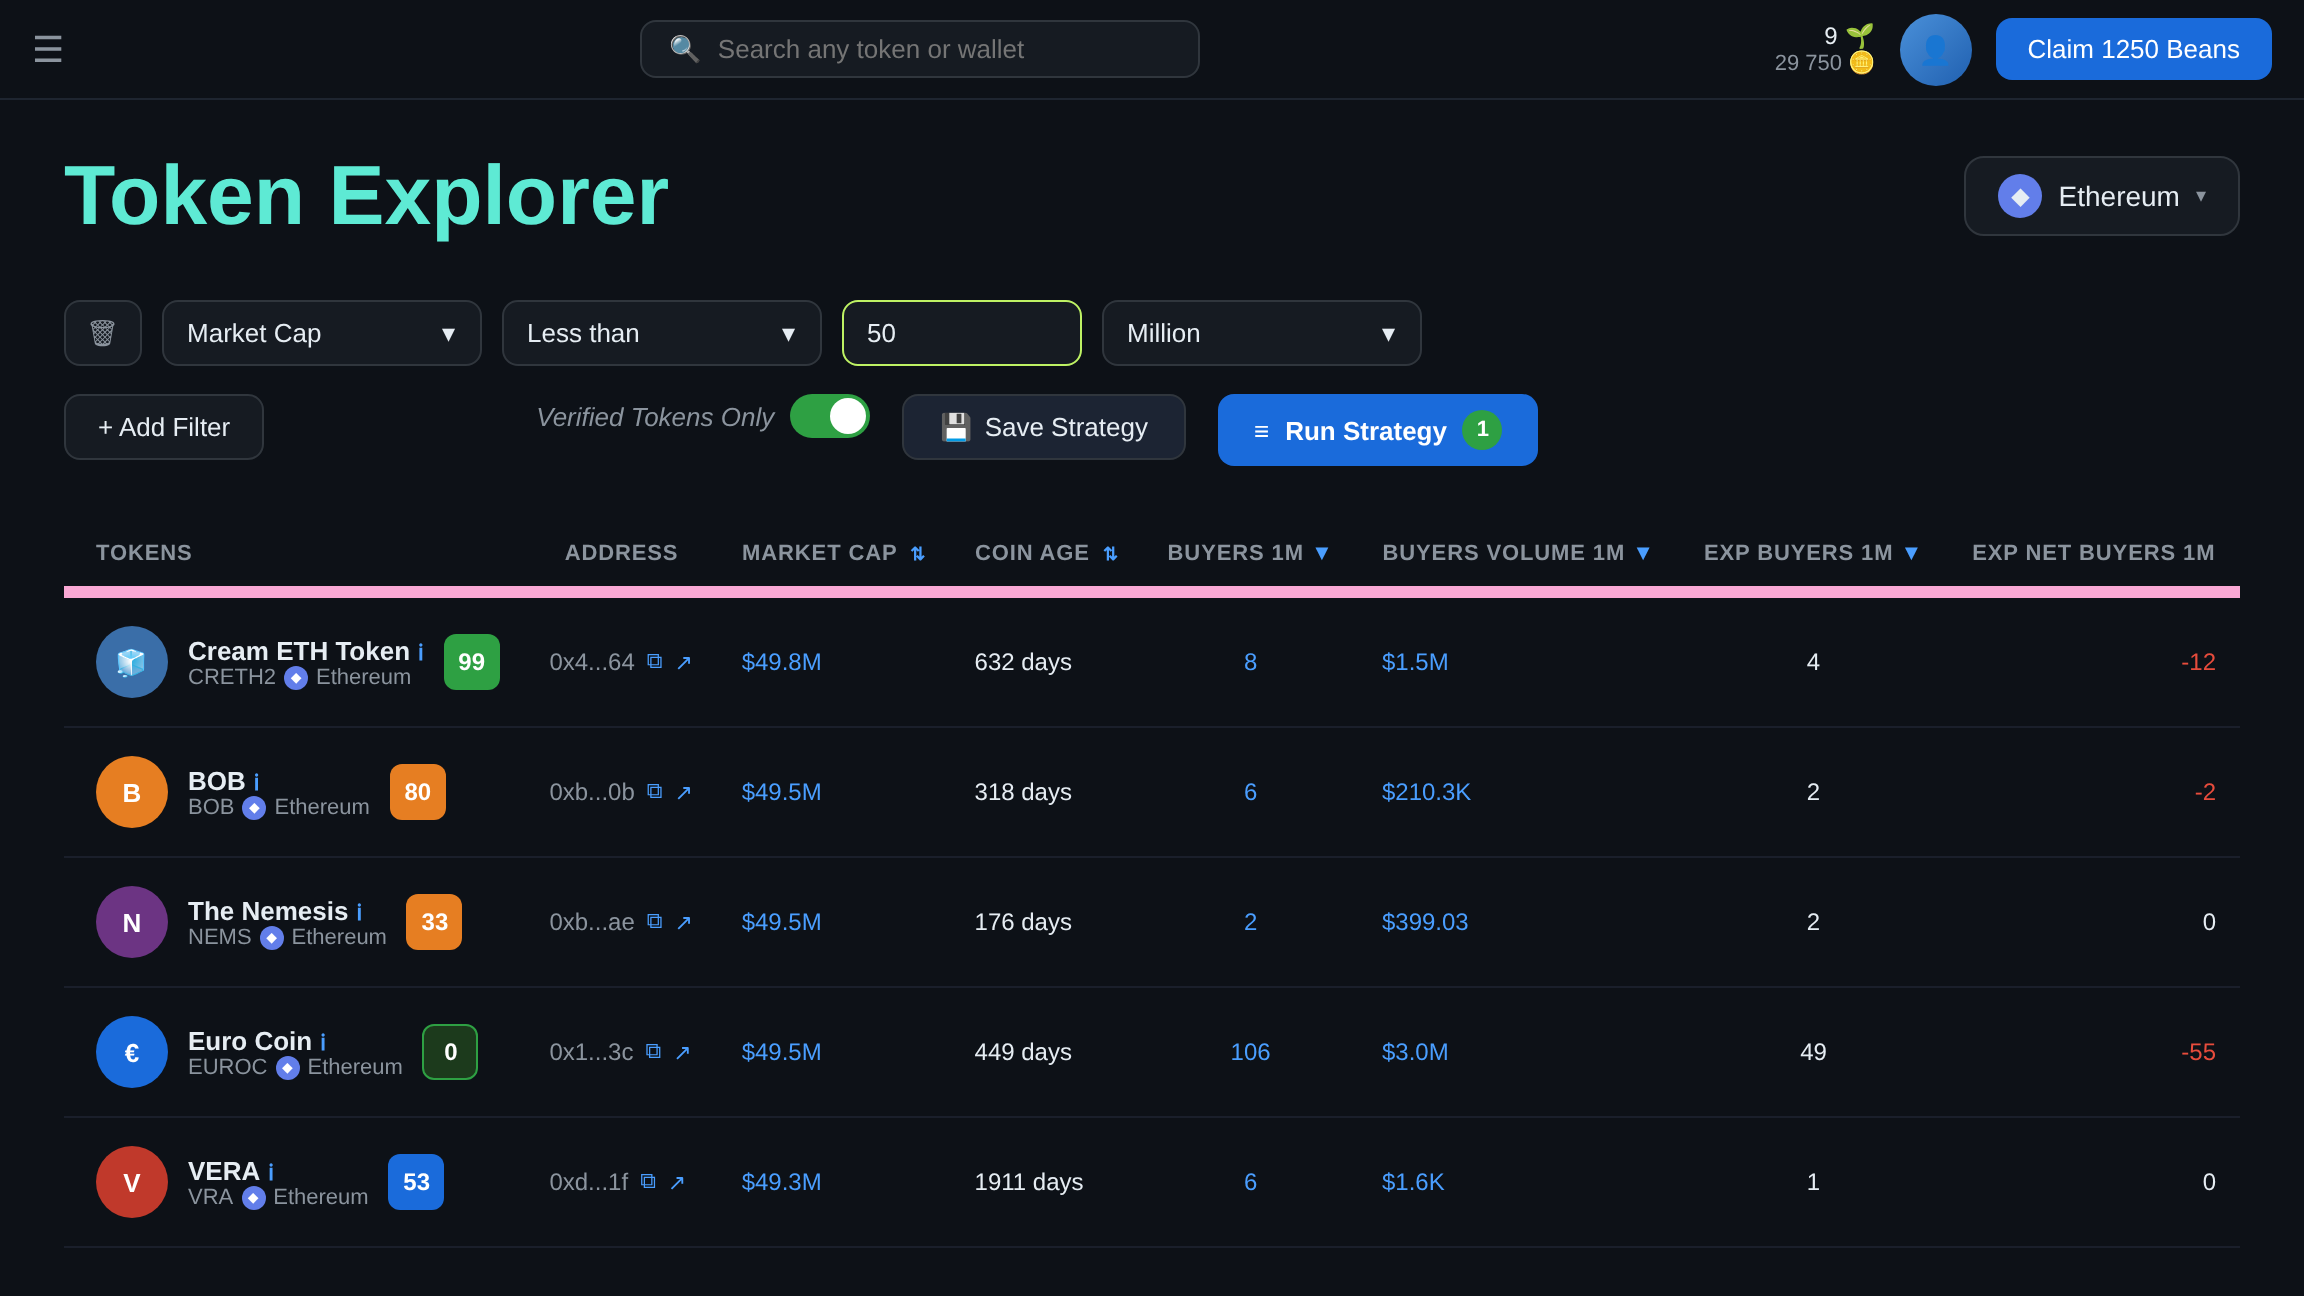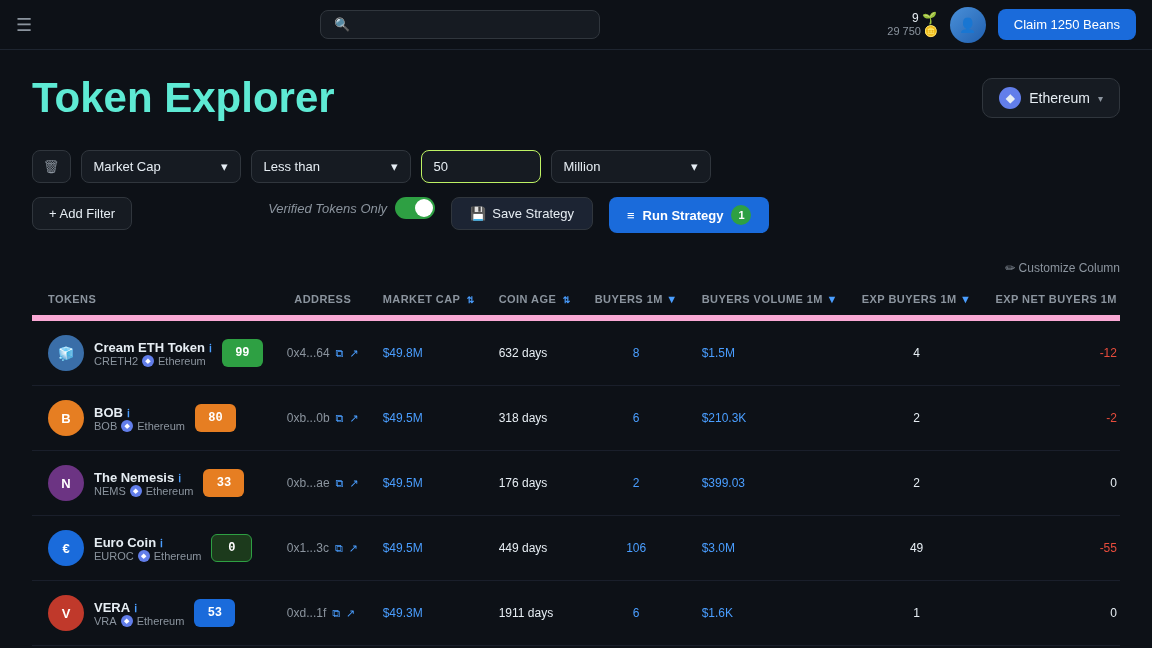--- a/index.html
+++ b/index.html
@@ -248,25 +248,24 @@
     .token-logo {
       width: 36px; height: 36px; border-radius: 50%;
       display: flex; align-items: center; justify-content: center;
       font-weight: 700; font-size: 13px; color: white;
       flex-shrink: 0;
     }
     .token-name-wrap { display: flex; flex-direction: column; }
     .token-name { font-weight: 600; color: #e6edf3; font-size: 13px; display: flex; align-items: center; gap: 4px; }
     .token-sub { color: #8b949e; font-size: 11px; display: flex; align-items: center; gap: 4px; }
     .token-score {
-      width: 41px; height: 28px; border-radius: 6px;
+      width: 28px; height: 28px; border-radius: 6px;
       display: flex; align-items: center; justify-content: center;
       font-weight: 700; font-size: 12px; color: white;
       flex-shrink: 0;
-      font-family: Liberation Mono, monospace;
     }
     .score-green { background: #2ea043; }
     .score-orange { background: #e67e22; }
     .score-blue { background: #1a6bdb; }
     .score-dark { background: #1c3a1c; border: 1px solid #2ea043; }
 
     .addr { color: #8b949e; display: flex; align-items: center; gap: 6px; }
     .addr-icon { cursor: pointer; font-size: 11px; color: #4a9eff; }
     .market-cap { color: #4a9eff; font-weight: 500; }
     .coin-age { color: #e6edf3; }
@@ -280,20 +279,21 @@
   </style>
 </head>
 <body>
 
 <div class="header">
   <div class="header-left">
     <span class="hamburger">☰</span>
   </div>
   <div class="header-center">
     <span style="color:#8b949e;">🔍</span>
+    <input type="text" placeholder="Search any token or wallet" style="">
   </div>
   <div class="header-right">
     <div class="beans-info">
       <div class="beans-count">
         <span>9</span>
         <span>🌱</span>
       </div>
       <div>
         <span>29 750</span>
         <span> 🪙</span>
@@ -345,21 +345,20 @@
       <span>Save Strategy</span>
     </button>
     <button class="run-btn">
       <span>≡</span>
       <span>Run Strategy</span>
       <span class="run-badge">1</span>
     </button>
   </div>
 
   <div class="table-container">
-    <div class="customize-col">✏ Customize Column</div>
     <table>
       <thead>
         <tr>
           <th>TOKENS</th>
           <th>ADDRESS</th>
           <th>MARKET CAP <span class="sort-icon">⇅</span></th>
           <th>COIN AGE <span class="sort-icon">⇅</span></th>
           <th style="cursor:pointer;">BUYERS 1M <span style="color:#4a9eff">▼</span></th>
           <th style="cursor:pointer;">BUYERS VOLUME 1M <span style="color:#4a9eff">▼</span></th>
           <th style="cursor:pointer;">EXP BUYERS 1M <span style="color:#4a9eff">▼</span></th>

